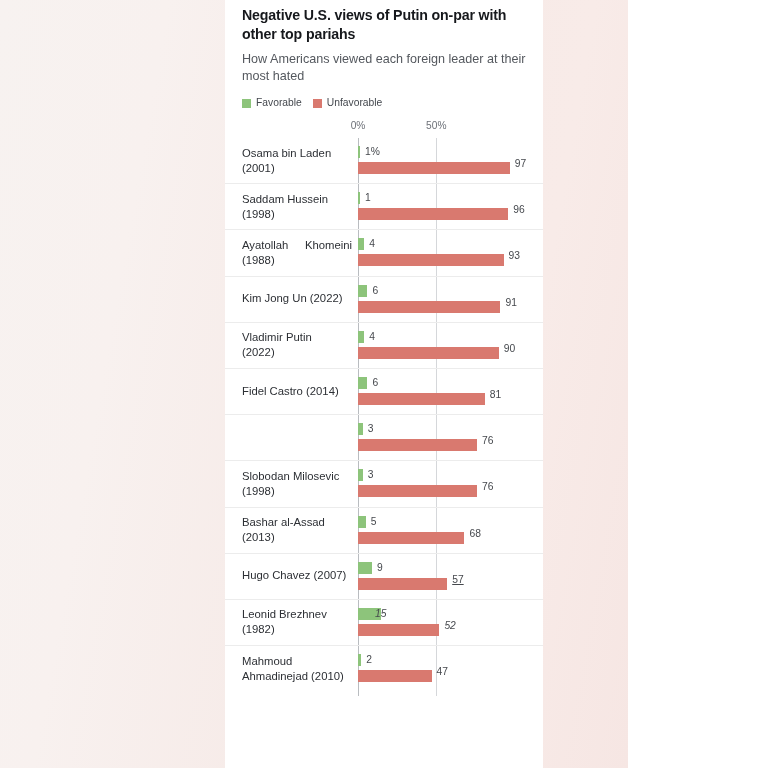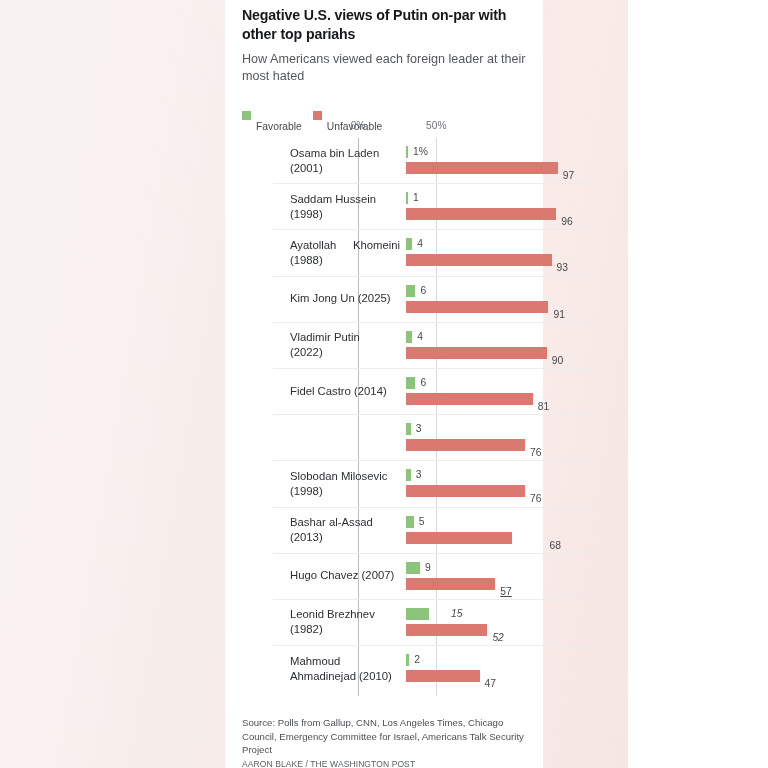--- a/index.html
+++ b/index.html
@@ -65,21 +65,20 @@
   }
   .legend-swatch {
     width: 9px;
     height: 9px;
     display: inline-block;
   }
   .legend-label {
     font-size: 10.3px;
     color: #44484e;
     line-height: 1;
-    margin-top: 24px;
   }
 
   
   #plot {
     position: absolute;
     left: 0;
     top: 120px;
     width: 318px;
     height: 590px;
   }
@@ -99,21 +98,20 @@
   }
   .gridline.zero {
     background: #b9bcc0;
   }
 
   .rows {
     position: absolute;
     left: 0;
     top: 18px;
     width: 318px;
-    padding-left: 48px;
   }
   .row {
     position: relative;
     height: 46.2px;
     border-bottom: 1px solid #ececec;
     box-sizing: border-box;
   }
   .row:last-child { border-bottom: none; }
 
   .row-label {
@@ -147,21 +145,21 @@
   .bar.fav { top: 8px; background: #8dc47b; }
   .bar.unfav { top: 24px; background: #d9796f; }
   .bar-value {
     position: absolute;
     font-size: 10.3px;
     color: #45484d;
     white-space: nowrap;
     line-height: 12px;
   }
   .bar-value.fav { top: 8px; }
-  .bar-value.unfav { top: 32px; text-align: right; }
+  .bar-value.unfav { top: 20px; text-align: right; }
 
   
   .footer {
     position: absolute;
     left: 17px;
     top: 716px;
     width: 292px;
   }
   .source {
     font-size: 9.6px;
@@ -228,21 +226,21 @@
           <div class="row">
             <div class="row-label justify">Ayatollah Khomeini<span class="ln2">(1988)</span></div>
             <div class="bars">
               <div class="bar fav" style="left: 133px; width: 6.26px;"></div>
               <div class="bar-value fav" style="left: 144.26px;">4</div>
               <div class="bar unfav" style="left: 133px; width: 145.545px;"></div>
               <div class="bar-value unfav" style="left: 283.545px;">93</div>
             </div>
           </div>
           <div class="row">
-            <div class="row-label">Kim Jong Un (2025)</div>
+            <div class="row-label">Kim Jong Un (2022)</div>
             <div class="bars">
               <div class="bar fav" style="left: 133px; width: 9.39px;"></div>
               <div class="bar-value fav" style="left: 147.39px;">6</div>
               <div class="bar unfav" style="left: 133px; width: 142.415px;"></div>
               <div class="bar-value unfav" style="left: 280.415px;">91</div>
             </div>
           </div>
           <div class="row">
             <div class="row-label">Vladimir Putin<span class="ln2">(2022)</span></div>
             <div class="bars">
@@ -277,52 +275,48 @@
               <div class="bar unfav" style="left: 133px; width: 118.94px;"></div>
               <div class="bar-value unfav" style="left: 256.94px;">76</div>
             </div>
           </div>
           <div class="row">
             <div class="row-label">Bashar al-Assad<span class="ln2">(2013)</span></div>
             <div class="bars">
               <div class="bar fav" style="left: 133px; width: 7.825px;"></div>
               <div class="bar-value fav" style="left: 145.825px;">5</div>
               <div class="bar unfav" style="left: 133px; width: 106.42px;"></div>
-              <div class="bar-value unfav" style="left: 244.42px; margin-left: 32px;">68</div>
+              <div class="bar-value unfav" style="left: 244.42px;">68</div>
             </div>
           </div>
           <div class="row">
             <div class="row-label">Hugo Chavez (2007)</div>
             <div class="bars">
               <div class="bar fav" style="left: 133px; width: 14.085px;"></div>
               <div class="bar-value fav" style="left: 152.085px;">9</div>
               <div class="bar unfav" style="left: 133px; width: 89.205px;"></div>
               <div class="bar-value unfav" style="left: 227.205px; text-decoration: underline;">57</div>
             </div>
           </div>
           <div class="row">
             <div class="row-label">Leonid Brezhnev<span class="ln2">(1982)</span></div>
             <div class="bars">
               <div class="bar fav" style="left: 133px; width: 23.475px;"></div>
-              <div class="bar-value fav" style="left: 178px; font-style: italic;">15</div>
+              <div class="bar-value fav" style="left: 150px; font-style: italic;">15</div>
               <div class="bar unfav" style="left: 133px; width: 81.38px;"></div>
               <div class="bar-value unfav" style="left: 219.38px; font-style: italic;">52</div>
             </div>
           </div>
           <div class="row">
             <div class="row-label">Mahmoud<span class="ln2">Ahmadinejad (2010)</span></div>
             <div class="bars">
               <div class="bar fav" style="left: 133px; width: 3.13px;"></div>
               <div class="bar-value fav" style="left: 141.13px;">2</div>
               <div class="bar unfav" style="left: 133px; width: 73.555px;"></div>
               <div class="bar-value unfav" style="left: 211.555px;">47</div>
             </div>
           </div>
         </div>
     </div>
 
-    <div class="footer">
-      <p class="source">Source: Polls from Gallup, CNN, Los Angeles Times, Chicago Council, Emergency Committee for Israel, Americans Talk Security Project</p>
-      <p class="credit">AARON BLAKE / THE WASHINGTON POST</p>
-    </div>
 
   </div>
 </div>
 
 </body></html>

